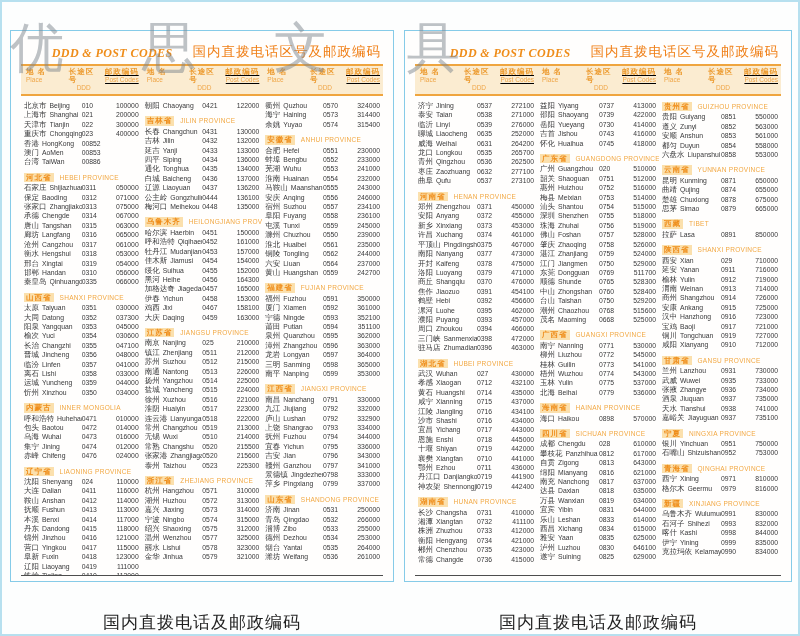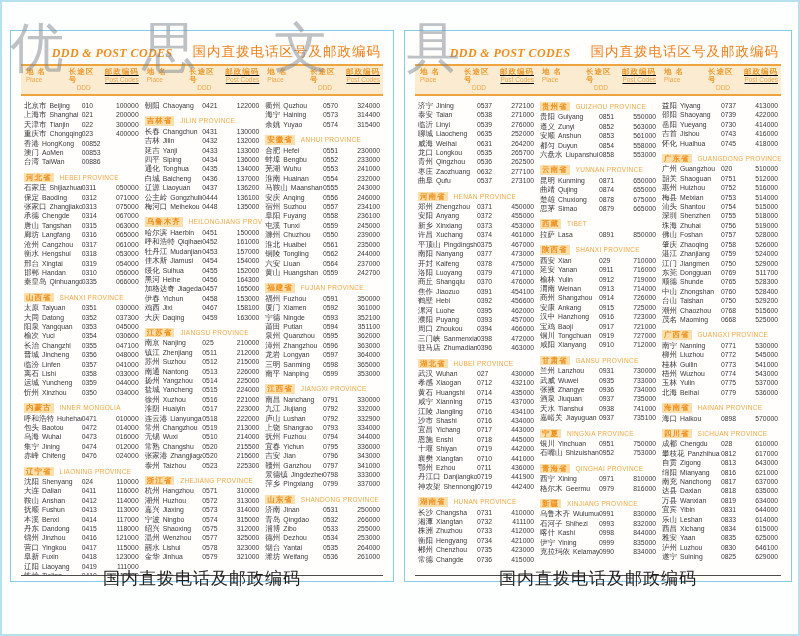--- a/index.html
+++ b/index.html
@@ -48,21 +48,21 @@
   .trow .code{width:26px;font-size:6.8px;text-align:left;flex-shrink:0;}
   .trow .post{width:31px;font-size:6.8px;text-align:right;flex-shrink:0;}
   .tprov{display:flex;align-items:center;margin-top:6px;margin-bottom:1px;line-height:9.4px;white-space:nowrap;}
   .tcol .tprov:first-child{margin-top:1px;}
   .tprov .prov-cn{
     background:var(--provbg,#fbe0ad);color:var(--accent,#ef8d1a);
     font-weight:bold;font-size:7.5px;padding:0 2px;letter-spacing:1px;
   }
   .tprov .prov-en{color:#f2a843;font-size:6.5px;margin-left:6px;letter-spacing:0.3px;}
   .caption{
-    position:absolute;top:565px;width:300px;text-align:center;
+    position:absolute;top:609px;width:300px;text-align:center;
     font-size:17px;color:#1f1f1f;letter-spacing:1px;
   }
   .caption.left{left:50px;}
   .caption.right{left:446px;}
 </style>
 </head>
 <body>
 
 <div class="stage">
   <div class="watermark">优思文具</div>
@@ -1270,20 +1270,290 @@
             <span class="post">423000</span>
           </div>
           <div class="trow">
             <span class="cn">常德</span>
             <span class="py">Changde</span>
             <span class="code">0736</span>
             <span class="post">415000</span>
           </div>
         </div>
       <div class="tcol">
+          <div class="trow">
+            <span class="cn">益阳</span>
+            <span class="py">Yiyang</span>
+            <span class="code">0737</span>
+            <span class="post">413000</span>
+          </div>
+          <div class="trow">
+            <span class="cn">邵阳</span>
+            <span class="py">Shaoyang</span>
+            <span class="code">0739</span>
+            <span class="post">422000</span>
+          </div>
+          <div class="trow">
+            <span class="cn">岳阳</span>
+            <span class="py">Yueyang</span>
+            <span class="code">0730</span>
+            <span class="post">414000</span>
+          </div>
+          <div class="trow">
+            <span class="cn">吉首</span>
+            <span class="py">Jishou</span>
+            <span class="code">0743</span>
+            <span class="post">416000</span>
+          </div>
+          <div class="trow">
+            <span class="cn">怀化</span>
+            <span class="py">Huaihua</span>
+            <span class="code">0745</span>
+            <span class="post">418000</span>
+          </div>
+          <div class="tprov">
+            <span class="prov-cn">广东省</span>
+            <span class="prov-en">GUANGDONG PROVINCE</span>
+          </div>
+          <div class="trow">
+            <span class="cn">广州</span>
+            <span class="py">Guangzhou</span>
+            <span class="code">020</span>
+            <span class="post">510000</span>
+          </div>
+          <div class="trow">
+            <span class="cn">韶关</span>
+            <span class="py">Shaoguan</span>
+            <span class="code">0751</span>
+            <span class="post">512000</span>
+          </div>
+          <div class="trow">
+            <span class="cn">惠州</span>
+            <span class="py">Huizhou</span>
+            <span class="code">0752</span>
+            <span class="post">516000</span>
+          </div>
+          <div class="trow">
+            <span class="cn">梅县</span>
+            <span class="py">Meixian</span>
+            <span class="code">0753</span>
+            <span class="post">514000</span>
+          </div>
+          <div class="trow">
+            <span class="cn">汕头</span>
+            <span class="py">Shantou</span>
+            <span class="code">0754</span>
+            <span class="post">515000</span>
+          </div>
+          <div class="trow">
+            <span class="cn">深圳</span>
+            <span class="py">Shenzhen</span>
+            <span class="code">0755</span>
+            <span class="post">518000</span>
+          </div>
+          <div class="trow">
+            <span class="cn">珠海</span>
+            <span class="py">Zhuhai</span>
+            <span class="code">0756</span>
+            <span class="post">519000</span>
+          </div>
+          <div class="trow">
+            <span class="cn">佛山</span>
+            <span class="py">Foshan</span>
+            <span class="code">0757</span>
+            <span class="post">528000</span>
+          </div>
+          <div class="trow">
+            <span class="cn">肇庆</span>
+            <span class="py">Zhaoqing</span>
+            <span class="code">0758</span>
+            <span class="post">526000</span>
+          </div>
+          <div class="trow">
+            <span class="cn">湛江</span>
+            <span class="py">Zhanjiang</span>
+            <span class="code">0759</span>
+            <span class="post">524000</span>
+          </div>
+          <div class="trow">
+            <span class="cn">江门</span>
+            <span class="py">Jiangmen</span>
+            <span class="code">0750</span>
+            <span class="post">529000</span>
+          </div>
+          <div class="trow">
+            <span class="cn">东莞</span>
+            <span class="py">Dongguan</span>
+            <span class="code">0769</span>
+            <span class="post">511700</span>
+          </div>
+          <div class="trow">
+            <span class="cn">顺德</span>
+            <span class="py">Shunde</span>
+            <span class="code">0765</span>
+            <span class="post">528300</span>
+          </div>
+          <div class="trow">
+            <span class="cn">中山</span>
+            <span class="py">Zhongshan</span>
+            <span class="code">0760</span>
+            <span class="post">528400</span>
+          </div>
+          <div class="trow">
+            <span class="cn">台山</span>
+            <span class="py">Taishan</span>
+            <span class="code">0750</span>
+            <span class="post">529200</span>
+          </div>
+          <div class="trow">
+            <span class="cn">潮州</span>
+            <span class="py">Chaozhou</span>
+            <span class="code">0768</span>
+            <span class="post">515600</span>
+          </div>
+          <div class="trow">
+            <span class="cn">茂名</span>
+            <span class="py">Maoming</span>
+            <span class="code">0668</span>
+            <span class="post">525000</span>
+          </div>
+          <div class="tprov">
+            <span class="prov-cn">广西省</span>
+            <span class="prov-en">GUANGXI PROVINCE</span>
+          </div>
+          <div class="trow">
+            <span class="cn">南宁</span>
+            <span class="py">Nanning</span>
+            <span class="code">0771</span>
+            <span class="post">530000</span>
+          </div>
+          <div class="trow">
+            <span class="cn">柳州</span>
+            <span class="py">Liuzhou</span>
+            <span class="code">0772</span>
+            <span class="post">545000</span>
+          </div>
+          <div class="trow">
+            <span class="cn">桂林</span>
+            <span class="py">Guilin</span>
+            <span class="code">0773</span>
+            <span class="post">541000</span>
+          </div>
+          <div class="trow">
+            <span class="cn">梧州</span>
+            <span class="py">Wuzhou</span>
+            <span class="code">0774</span>
+            <span class="post">543000</span>
+          </div>
+          <div class="trow">
+            <span class="cn">玉林</span>
+            <span class="py">Yulin</span>
+            <span class="code">0775</span>
+            <span class="post">537000</span>
+          </div>
+          <div class="trow">
+            <span class="cn">北海</span>
+            <span class="py">Beihai</span>
+            <span class="code">0779</span>
+            <span class="post">536000</span>
+          </div>
+          <div class="tprov">
+            <span class="prov-cn">海南省</span>
+            <span class="prov-en">HAINAN PROVINCE</span>
+          </div>
+          <div class="trow">
+            <span class="cn">海口</span>
+            <span class="py">Haikou</span>
+            <span class="code">0898</span>
+            <span class="post">570000</span>
+          </div>
+          <div class="tprov">
+            <span class="prov-cn">四川省</span>
+            <span class="prov-en">SICHUAN PROVINCE</span>
+          </div>
+          <div class="trow">
+            <span class="cn">成都</span>
+            <span class="py">Chengdu</span>
+            <span class="code">028</span>
+            <span class="post">610000</span>
+          </div>
+          <div class="trow">
+            <span class="cn">攀枝花</span>
+            <span class="py">Panzhihua</span>
+            <span class="code">0812</span>
+            <span class="post">617000</span>
+          </div>
+          <div class="trow">
+            <span class="cn">自贡</span>
+            <span class="py">Zigong</span>
+            <span class="code">0813</span>
+            <span class="post">643000</span>
+          </div>
+          <div class="trow">
+            <span class="cn">绵阳</span>
+            <span class="py">Mianyang</span>
+            <span class="code">0816</span>
+            <span class="post">621000</span>
+          </div>
+          <div class="trow">
+            <span class="cn">南充</span>
+            <span class="py">Nanchong</span>
+            <span class="code">0817</span>
+            <span class="post">637000</span>
+          </div>
+          <div class="trow">
+            <span class="cn">达县</span>
+            <span class="py">Daxian</span>
+            <span class="code">0818</span>
+            <span class="post">635000</span>
+          </div>
+          <div class="trow">
+            <span class="cn">万县</span>
+            <span class="py">Wanxian</span>
+            <span class="code">0819</span>
+            <span class="post">634000</span>
+          </div>
+          <div class="trow">
+            <span class="cn">宜宾</span>
+            <span class="py">Yibin</span>
+            <span class="code">0831</span>
+            <span class="post">644000</span>
+          </div>
+          <div class="trow">
+            <span class="cn">乐山</span>
+            <span class="py">Leshan</span>
+            <span class="code">0833</span>
+            <span class="post">614000</span>
+          </div>
+          <div class="trow">
+            <span class="cn">西昌</span>
+            <span class="py">Xichang</span>
+            <span class="code">0834</span>
+            <span class="post">615000</span>
+          </div>
+          <div class="trow">
+            <span class="cn">雅安</span>
+            <span class="py">Yaan</span>
+            <span class="code">0835</span>
+            <span class="post">625000</span>
+          </div>
+          <div class="trow">
+            <span class="cn">泸州</span>
+            <span class="py">Luzhou</span>
+            <span class="code">0830</span>
+            <span class="post">646100</span>
+          </div>
+          <div class="trow">
+            <span class="cn">遂宁</span>
+            <span class="py">Suining</span>
+            <span class="code">0825</span>
+            <span class="post">629000</span>
+          </div>
+        </div>
+      <div class="tcol">
           <div class="tprov">
             <span class="prov-cn">贵州省</span>
             <span class="prov-en">GUIZHOU PROVINCE</span>
           </div>
           <div class="trow">
             <span class="cn">贵阳</span>
             <span class="py">Guiyang</span>
             <span class="code">0851</span>
             <span class="post">550000</span>
           </div>
@@ -1511,290 +1781,20 @@
             <span class="cn">伊宁</span>
             <span class="py">Yining</span>
             <span class="code">0999</span>
             <span class="post">835000</span>
           </div>
           <div class="trow">
             <span class="cn">克拉玛依</span>
             <span class="py">Kelamayi</span>
             <span class="code">0990</span>
             <span class="post">834000</span>
-          </div>
-        </div>
-      <div class="tcol">
-          <div class="trow">
-            <span class="cn">益阳</span>
-            <span class="py">Yiyang</span>
-            <span class="code">0737</span>
-            <span class="post">413000</span>
-          </div>
-          <div class="trow">
-            <span class="cn">邵阳</span>
-            <span class="py">Shaoyang</span>
-            <span class="code">0739</span>
-            <span class="post">422000</span>
-          </div>
-          <div class="trow">
-            <span class="cn">岳阳</span>
-            <span class="py">Yueyang</span>
-            <span class="code">0730</span>
-            <span class="post">414000</span>
-          </div>
-          <div class="trow">
-            <span class="cn">吉首</span>
-            <span class="py">Jishou</span>
-            <span class="code">0743</span>
-            <span class="post">416000</span>
-          </div>
-          <div class="trow">
-            <span class="cn">怀化</span>
-            <span class="py">Huaihua</span>
-            <span class="code">0745</span>
-            <span class="post">418000</span>
-          </div>
-          <div class="tprov">
-            <span class="prov-cn">广东省</span>
-            <span class="prov-en">GUANGDONG PROVINCE</span>
-          </div>
-          <div class="trow">
-            <span class="cn">广州</span>
-            <span class="py">Guangzhou</span>
-            <span class="code">020</span>
-            <span class="post">510000</span>
-          </div>
-          <div class="trow">
-            <span class="cn">韶关</span>
-            <span class="py">Shaoguan</span>
-            <span class="code">0751</span>
-            <span class="post">512000</span>
-          </div>
-          <div class="trow">
-            <span class="cn">惠州</span>
-            <span class="py">Huizhou</span>
-            <span class="code">0752</span>
-            <span class="post">516000</span>
-          </div>
-          <div class="trow">
-            <span class="cn">梅县</span>
-            <span class="py">Meixian</span>
-            <span class="code">0753</span>
-            <span class="post">514000</span>
-          </div>
-          <div class="trow">
-            <span class="cn">汕头</span>
-            <span class="py">Shantou</span>
-            <span class="code">0754</span>
-            <span class="post">515000</span>
-          </div>
-          <div class="trow">
-            <span class="cn">深圳</span>
-            <span class="py">Shenzhen</span>
-            <span class="code">0755</span>
-            <span class="post">518000</span>
-          </div>
-          <div class="trow">
-            <span class="cn">珠海</span>
-            <span class="py">Zhuhai</span>
-            <span class="code">0756</span>
-            <span class="post">519000</span>
-          </div>
-          <div class="trow">
-            <span class="cn">佛山</span>
-            <span class="py">Foshan</span>
-            <span class="code">0757</span>
-            <span class="post">528000</span>
-          </div>
-          <div class="trow">
-            <span class="cn">肇庆</span>
-            <span class="py">Zhaoqing</span>
-            <span class="code">0758</span>
-            <span class="post">526000</span>
-          </div>
-          <div class="trow">
-            <span class="cn">湛江</span>
-            <span class="py">Zhanjiang</span>
-            <span class="code">0759</span>
-            <span class="post">524000</span>
-          </div>
-          <div class="trow">
-            <span class="cn">江门</span>
-            <span class="py">Jiangmen</span>
-            <span class="code">0750</span>
-            <span class="post">529000</span>
-          </div>
-          <div class="trow">
-            <span class="cn">东莞</span>
-            <span class="py">Dongguan</span>
-            <span class="code">0769</span>
-            <span class="post">511700</span>
-          </div>
-          <div class="trow">
-            <span class="cn">顺德</span>
-            <span class="py">Shunde</span>
-            <span class="code">0765</span>
-            <span class="post">528300</span>
-          </div>
-          <div class="trow">
-            <span class="cn">中山</span>
-            <span class="py">Zhongshan</span>
-            <span class="code">0760</span>
-            <span class="post">528400</span>
-          </div>
-          <div class="trow">
-            <span class="cn">台山</span>
-            <span class="py">Taishan</span>
-            <span class="code">0750</span>
-            <span class="post">529200</span>
-          </div>
-          <div class="trow">
-            <span class="cn">潮州</span>
-            <span class="py">Chaozhou</span>
-            <span class="code">0768</span>
-            <span class="post">515600</span>
-          </div>
-          <div class="trow">
-            <span class="cn">茂名</span>
-            <span class="py">Maoming</span>
-            <span class="code">0668</span>
-            <span class="post">525000</span>
-          </div>
-          <div class="tprov">
-            <span class="prov-cn">广西省</span>
-            <span class="prov-en">GUANGXI PROVINCE</span>
-          </div>
-          <div class="trow">
-            <span class="cn">南宁</span>
-            <span class="py">Nanning</span>
-            <span class="code">0771</span>
-            <span class="post">530000</span>
-          </div>
-          <div class="trow">
-            <span class="cn">柳州</span>
-            <span class="py">Liuzhou</span>
-            <span class="code">0772</span>
-            <span class="post">545000</span>
-          </div>
-          <div class="trow">
-            <span class="cn">桂林</span>
-            <span class="py">Guilin</span>
-            <span class="code">0773</span>
-            <span class="post">541000</span>
-          </div>
-          <div class="trow">
-            <span class="cn">梧州</span>
-            <span class="py">Wuzhou</span>
-            <span class="code">0774</span>
-            <span class="post">543000</span>
-          </div>
-          <div class="trow">
-            <span class="cn">玉林</span>
-            <span class="py">Yulin</span>
-            <span class="code">0775</span>
-            <span class="post">537000</span>
-          </div>
-          <div class="trow">
-            <span class="cn">北海</span>
-            <span class="py">Beihai</span>
-            <span class="code">0779</span>
-            <span class="post">536000</span>
-          </div>
-          <div class="tprov">
-            <span class="prov-cn">海南省</span>
-            <span class="prov-en">HAINAN PROVINCE</span>
-          </div>
-          <div class="trow">
-            <span class="cn">海口</span>
-            <span class="py">Haikou</span>
-            <span class="code">0898</span>
-            <span class="post">570000</span>
-          </div>
-          <div class="tprov">
-            <span class="prov-cn">四川省</span>
-            <span class="prov-en">SICHUAN PROVINCE</span>
-          </div>
-          <div class="trow">
-            <span class="cn">成都</span>
-            <span class="py">Chengdu</span>
-            <span class="code">028</span>
-            <span class="post">610000</span>
-          </div>
-          <div class="trow">
-            <span class="cn">攀枝花</span>
-            <span class="py">Panzhihua</span>
-            <span class="code">0812</span>
-            <span class="post">617000</span>
-          </div>
-          <div class="trow">
-            <span class="cn">自贡</span>
-            <span class="py">Zigong</span>
-            <span class="code">0813</span>
-            <span class="post">643000</span>
-          </div>
-          <div class="trow">
-            <span class="cn">绵阳</span>
-            <span class="py">Mianyang</span>
-            <span class="code">0816</span>
-            <span class="post">621000</span>
-          </div>
-          <div class="trow">
-            <span class="cn">南充</span>
-            <span class="py">Nanchong</span>
-            <span class="code">0817</span>
-            <span class="post">637000</span>
-          </div>
-          <div class="trow">
-            <span class="cn">达县</span>
-            <span class="py">Daxian</span>
-            <span class="code">0818</span>
-            <span class="post">635000</span>
-          </div>
-          <div class="trow">
-            <span class="cn">万县</span>
-            <span class="py">Wanxian</span>
-            <span class="code">0819</span>
-            <span class="post">634000</span>
-          </div>
-          <div class="trow">
-            <span class="cn">宜宾</span>
-            <span class="py">Yibin</span>
-            <span class="code">0831</span>
-            <span class="post">644000</span>
-          </div>
-          <div class="trow">
-            <span class="cn">乐山</span>
-            <span class="py">Leshan</span>
-            <span class="code">0833</span>
-            <span class="post">614000</span>
-          </div>
-          <div class="trow">
-            <span class="cn">西昌</span>
-            <span class="py">Xichang</span>
-            <span class="code">0834</span>
-            <span class="post">615000</span>
-          </div>
-          <div class="trow">
-            <span class="cn">雅安</span>
-            <span class="py">Yaan</span>
-            <span class="code">0835</span>
-            <span class="post">625000</span>
-          </div>
-          <div class="trow">
-            <span class="cn">泸州</span>
-            <span class="py">Luzhou</span>
-            <span class="code">0830</span>
-            <span class="post">646100</span>
-          </div>
-          <div class="trow">
-            <span class="cn">遂宁</span>
-            <span class="py">Suining</span>
-            <span class="code">0825</span>
-            <span class="post">629000</span>
           </div>
         </div>
     </div>
   </div>
 
   <div class="caption left">国内直拨电话及邮政编码</div>
   <div class="caption right">国内直拨电话及邮政编码</div>
 </div>
 
 </body></html>

